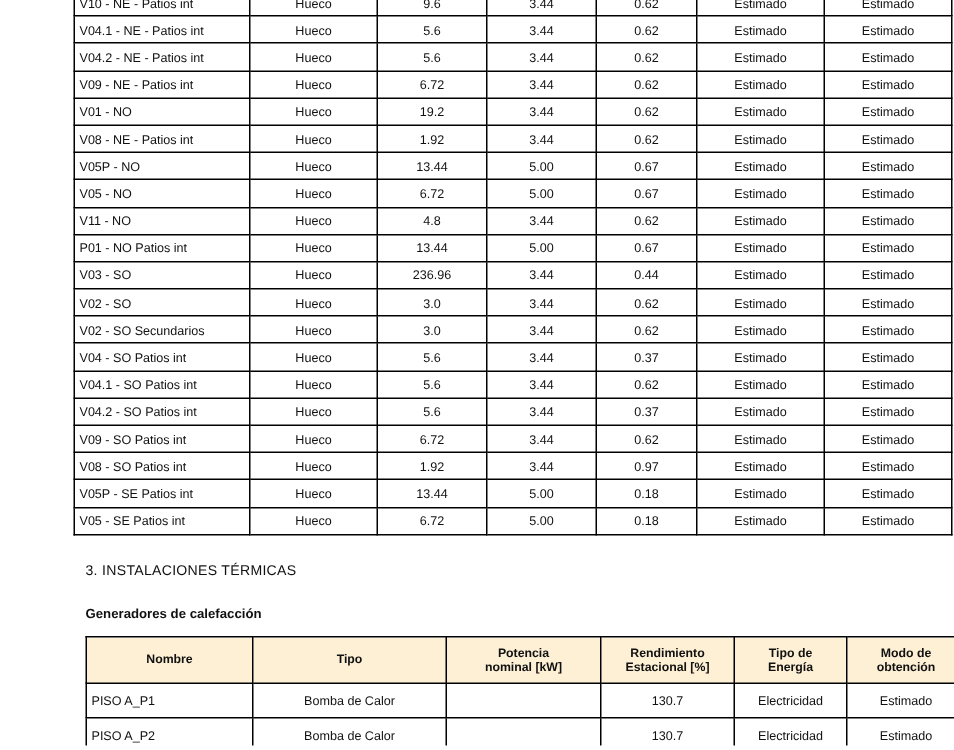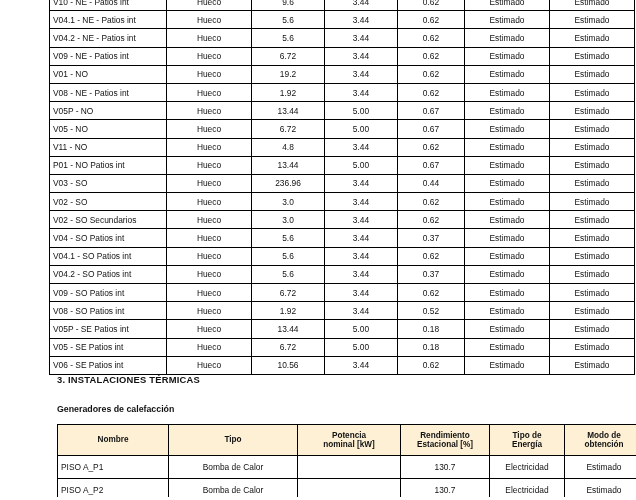--- a/index.html
+++ b/index.html
@@ -50,21 +50,21 @@
   .c-fact   { width: 60px;  text-align: center; }
   .c-modo1  { width: 78px;  text-align: center; }
   .c-modo2  { width: 78px;  text-align: center; }
 
   
   .section-title {
     position: absolute;
     left: 57px;
     top: 374px;
     font-size: 9.4px;
-    font-weight: bold;
+    font-weight: normal;
     letter-spacing: 0.2px;
   }
   .sub-title {
     position: absolute;
     left: 57px;
     top: 404px;
     font-size: 8.8px;
     font-weight: bold;
     text-align: right;
   }
@@ -274,48 +274,39 @@
           <td class="c-trans">3.44</td>
           <td class="c-fact">0.62</td>
           <td class="c-modo1">Estimado</td>
           <td class="c-modo2">Estimado</td>
         </tr>
         <tr>
           <td class="c-name">V08 - SO Patios int</td>
           <td class="c-type">Hueco</td>
           <td class="c-sup">1.92</td>
           <td class="c-trans">3.44</td>
-          <td class="c-fact">0.52</td>
+          <td class="c-fact">0.97</td>
           <td class="c-modo1">Estimado</td>
           <td class="c-modo2">Estimado</td>
         </tr>
         <tr>
           <td class="c-name">V05P - SE Patios int</td>
           <td class="c-type">Hueco</td>
           <td class="c-sup">13.44</td>
           <td class="c-trans">5.00</td>
           <td class="c-fact">0.18</td>
           <td class="c-modo1">Estimado</td>
           <td class="c-modo2">Estimado</td>
         </tr>
         <tr>
           <td class="c-name">V05 - SE Patios int</td>
           <td class="c-type">Hueco</td>
           <td class="c-sup">6.72</td>
           <td class="c-trans">5.00</td>
           <td class="c-fact">0.18</td>
-          <td class="c-modo1">Estimado</td>
-          <td class="c-modo2">Estimado</td>
-        </tr>
-        <tr>
-          <td class="c-name">V06 - SE Patios int</td>
-          <td class="c-type">Hueco</td>
-          <td class="c-sup">10.56</td>
-          <td class="c-trans">3.44</td>
-          <td class="c-fact">0.62</td>
           <td class="c-modo1">Estimado</td>
           <td class="c-modo2">Estimado</td>
         </tr>
       </tbody>
     </table>
   </div>
 
   <div class="section-title">3. INSTALACIONES TÉRMICAS</div>
   <div class="sub-title">Generadores de calefacción</div>
 

